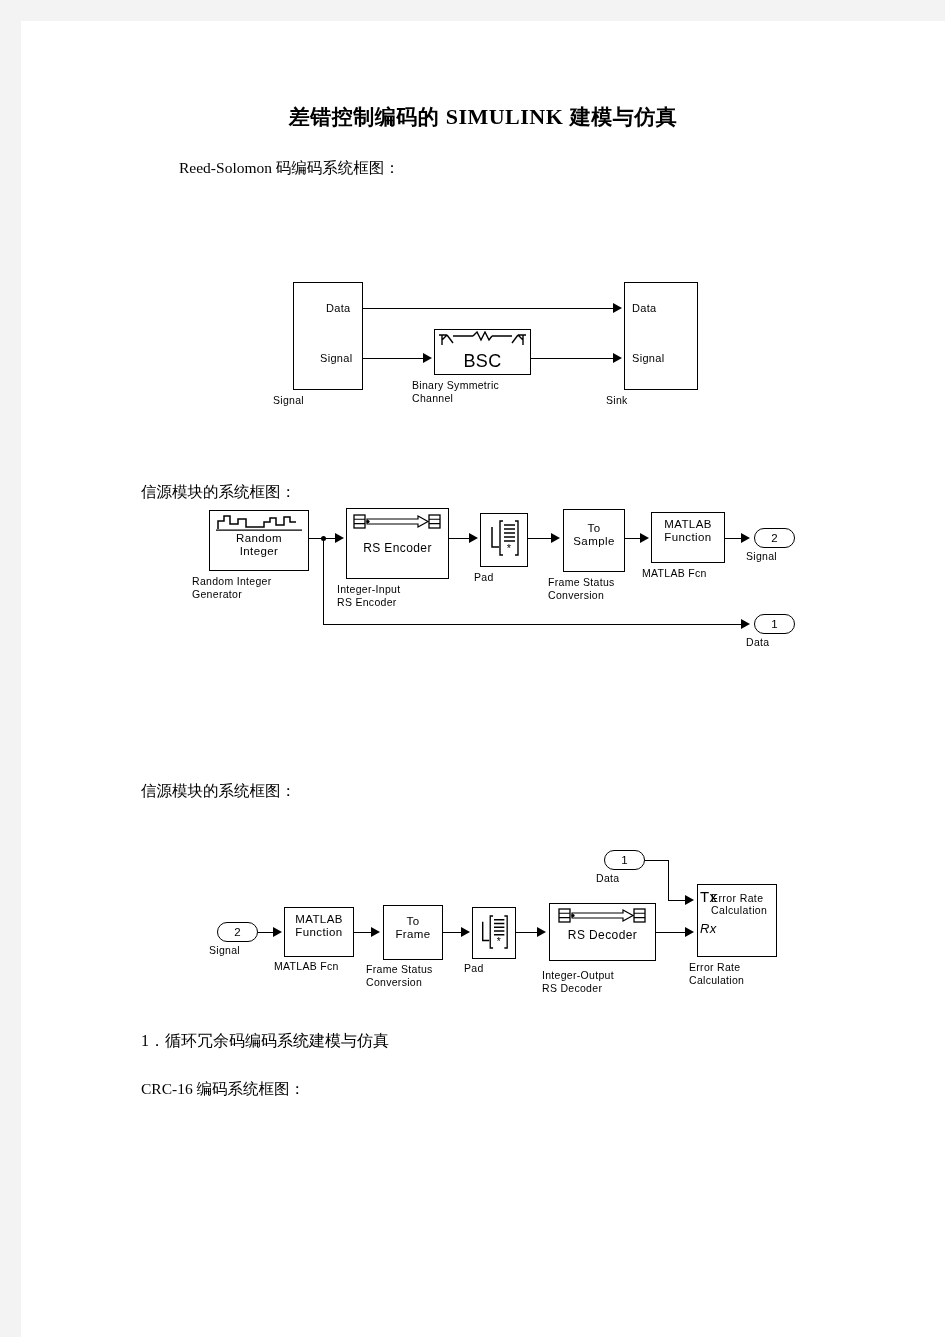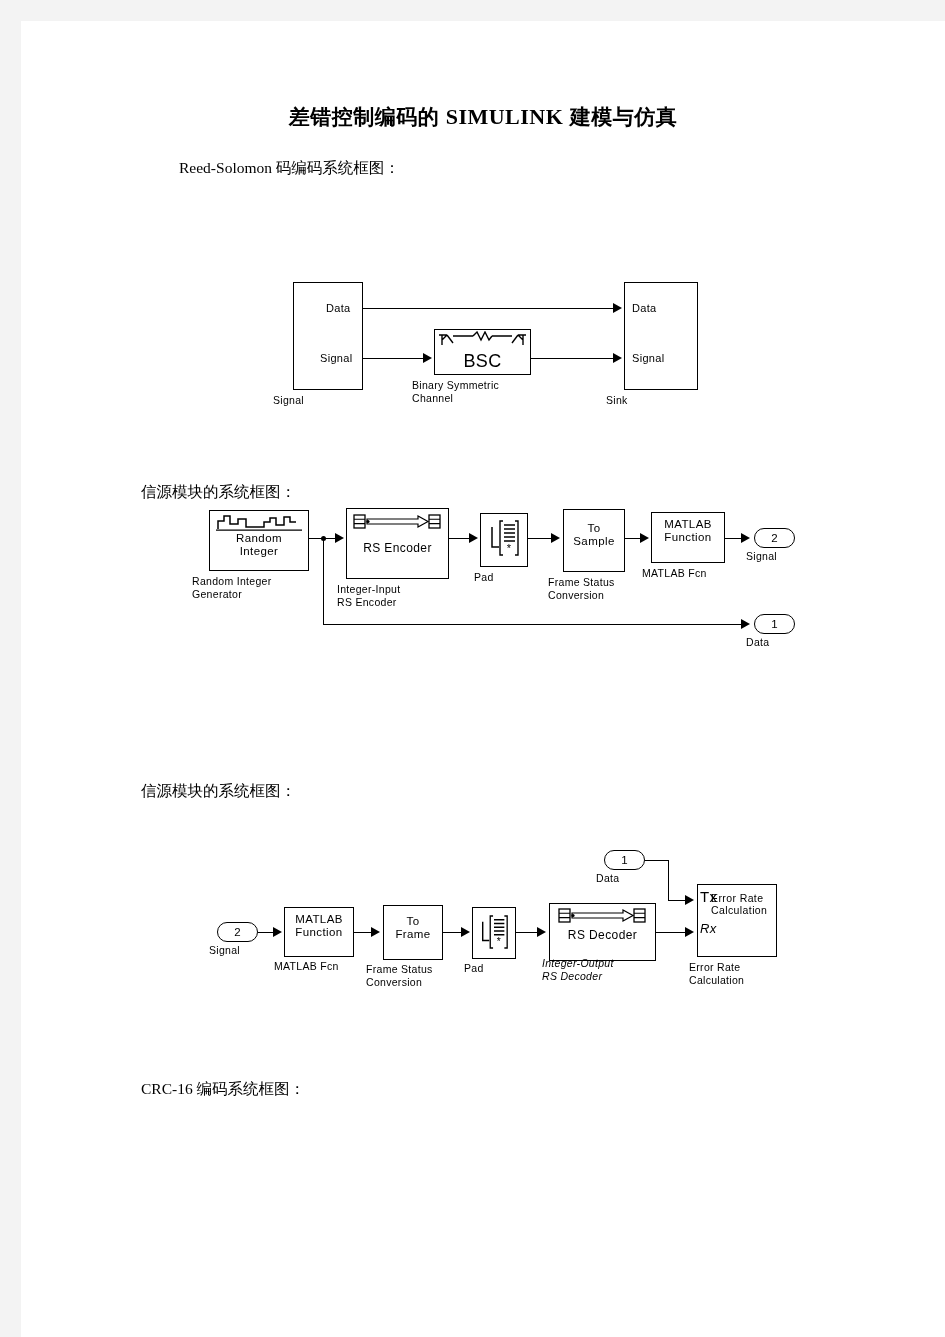--- a/index.html
+++ b/index.html
@@ -277,21 +277,21 @@
     <div class="blk" style="left:528px; top:62px; width:107px; height:58px;"></div>
     <svg class="icon-svg" viewBox="0 0 90 20" style="left:534px; top:64px; width:94px; height:20px;">
       <rect x="2" y="4" width="11" height="13" stroke="#000" stroke-width="1.3" fill="#fff"></rect>
       <path d="M2 8.3 L13 8.3 M2 12.6 L13 12.6" stroke="#000" stroke-width="1.1"></path>
       <rect x="77" y="4" width="11" height="13" stroke="#000" stroke-width="1.3" fill="#fff"></rect>
       <path d="M77 8.3 L88 8.3 M77 12.6 L88 12.6" stroke="#000" stroke-width="1.1"></path>
       <path d="M15 8 L66 8 L66 5 L76 10.5 L66 16 L66 13 L15 13 Z" stroke="#000" stroke-width="1.2" fill="#fff"></path>
       <circle cx="16" cy="10.5" r="1.6" fill="#000"></circle>
     </svg>
     <div class="blk-txt" style="left:528px; top:88px; width:107px; font-size:12px;">RS Decoder</div>
-    <div class="cap" style="left:521px; top:116px; width:122px;font-style:italic;">Integer-Output
+    <div class="cap" style="left:521px; top:128px; width:122px;">Integer-Output
 RS Decoder</div>
 
     <div class="blk" style="left:676px; top:43px; width:80px; height:73px;"></div>
     <span class="port-lbl" style="left:679px; top:47px; font-size:15px;">Tx</span>
     <span class="port-lbl" style="left:679px; top:80px; font-size:13px;font-style:italic;">Rx</span>
     <div class="blk-txt" style="left:690px; top:52px; width:70px; font-size:10.5px; white-space:pre-line; text-align:left;">Error Rate
 Calculation</div>
     <div class="cap" style="left:668px; top:120px; width:98px;">Error Rate
 Calculation</div>
 
@@ -309,16 +309,17 @@
 
     <div class="wire-h" style="left:635px; top:91px; width:30px;"></div>
     <div class="arrow" style="left:664px; top:85.5px;"></div>
 
     <div class="wire-h" style="left:624px; top:19px; width:24px;"></div>
     <div class="wire-v" style="left:647px; top:19px; height:40px;"></div>
     <div class="wire-h" style="left:647px; top:59px; width:18px;"></div>
     <div class="arrow" style="left:664px; top:53.5px;"></div>
   </div>
 
+  <p class="para p-flush" style="position:absolute; left:0; top:1010px; font-size:16px;">1．循环冗余码编码系统建模与仿真</p>
 
   <p class="para p-flush" style="position:absolute; left:0; top:1058px;">CRC-16 编码系统框图：</p>
 
 </div>
 
 </body></html>

